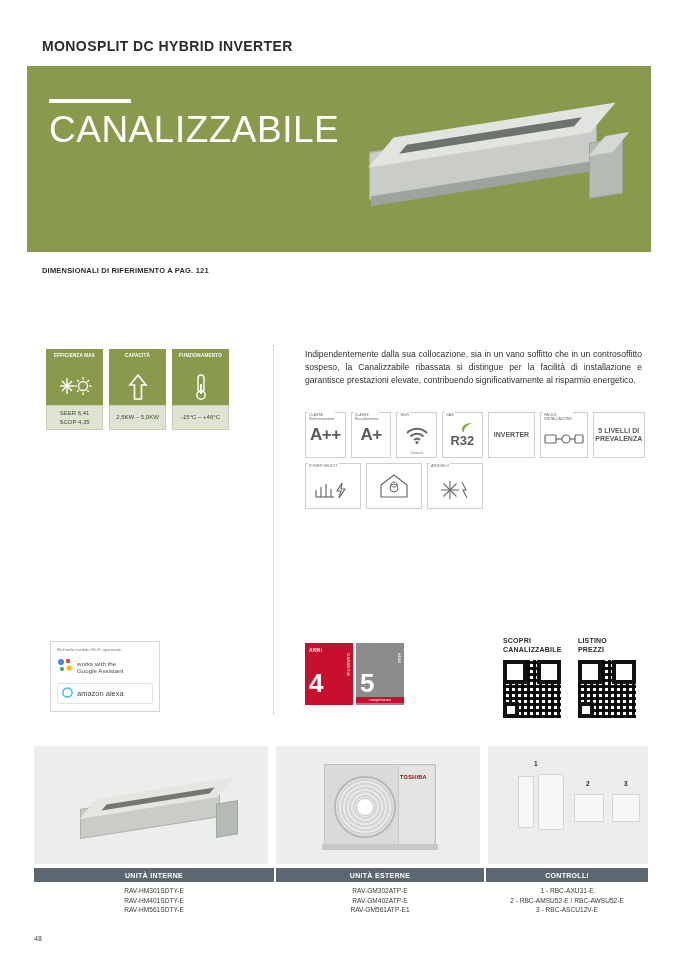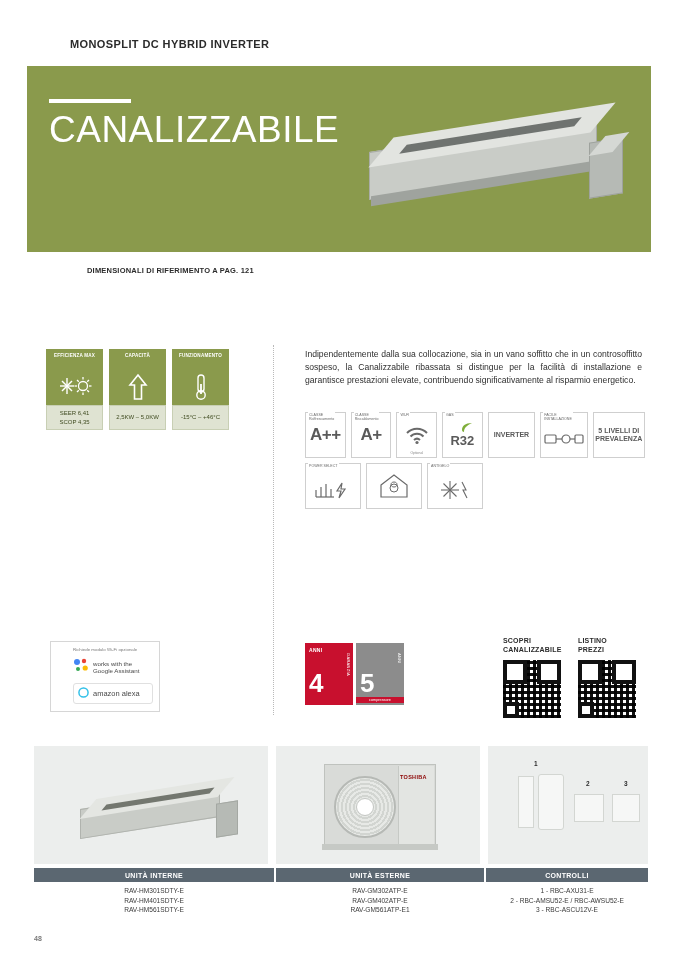--- a/index.html
+++ b/index.html
@@ -9,23 +9,22 @@
     font-family: "Liberation Sans", sans-serif;
     color: #333;
     position: relative;
     overflow: hidden;
   }
   .page { position: relative; width: 678px; height: 959px; }
 
   
   .kicker {
     position: absolute; left: 42px; top: 38px;
-    font-size: 11px; font-weight: bold; letter-spacing: 0.4px;
+    font-size: 14px; font-weight: bold; letter-spacing: 0.4px;
     color: #2b2b2b;
-    margin-left: 28px;
   }
 
   
   .hero {
     position: absolute; left: 27px; top: 66px;
     width: 624px; height: 186px;
     background: #8a9a4c;
     overflow: hidden;
   }
   .hero-rule {
@@ -63,21 +62,21 @@
     position: absolute; left: 246px; top: 30px; width: 24px; height: 20px;
     background: #d5d8d4; transform: skew(-40deg,-9deg);
   }
   .duct-base {
     position: absolute; left: 20px; top: 74px; width: 230px; height: 10px;
     background: #9fa39e; transform: skewY(-9deg);
   }
 
   .dim-note {
     position: absolute; left: 42px; top: 266px;
-    font-size: 7.5px; font-weight: bold; letter-spacing: 0.2px; color: #2b2b2b; margin-left: 45px;
+    font-size: 7.5px; font-weight: bold; letter-spacing: 0.2px; color: #2b2b2b;
   }
 
   
   .badges { position: absolute; left: 46px; top: 349px; display: flex; gap: 6px; }
   .badge { width: 57px; }
   .badge-top {
     background: #8a9a4c; height: 56px; position: relative;
     display: flex; align-items: flex-end; justify-content: center;
   }
   .badge-cap {
@@ -120,21 +119,21 @@
   .spec .mid { font-size: 13px; font-weight: bold; color: #5a5a5a; }
   .spec .sm { font-size: 7px; font-weight: bold; color: #5a5a5a; text-align:center; line-height:8px; }
   .spec.wide { width: 56px; }
   .spec.wider { width: 62px; }
   .spec .sub { position: absolute; bottom: 2px; left: 0; right: 0; text-align: center; font-size: 3.4px; color: #8a8a8a; }
   .spec svg { display: block; }
 
   
   .assistant {
     position: absolute; left: 50px; top: 641px; width: 110px;
-    border: 1px solid #d6d6d6; background: #fff; padding: 5px 6px 7px 22px;
+    border: 1px solid #d6d6d6; background: #fff; padding: 5px 6px 7px 6px;
   }
   .assistant .note { font-size: 4.4px; color: #7c7c7c; margin-bottom: 5px; }
   .assistant .ga { display: flex; align-items: center; gap: 4px; margin-bottom: 6px; }
   .assistant .ga-txt { font-size: 6.2px; color: #4a4a4a; line-height: 7.5px; }
   .assistant .alexa {
     border: 1px solid #e0e0e0; border-radius: 3px; padding: 3px 4px;
     display: flex; align-items: center; gap: 4px;
     font-size: 7.5px; color: #4a4a4a;
   }
 

